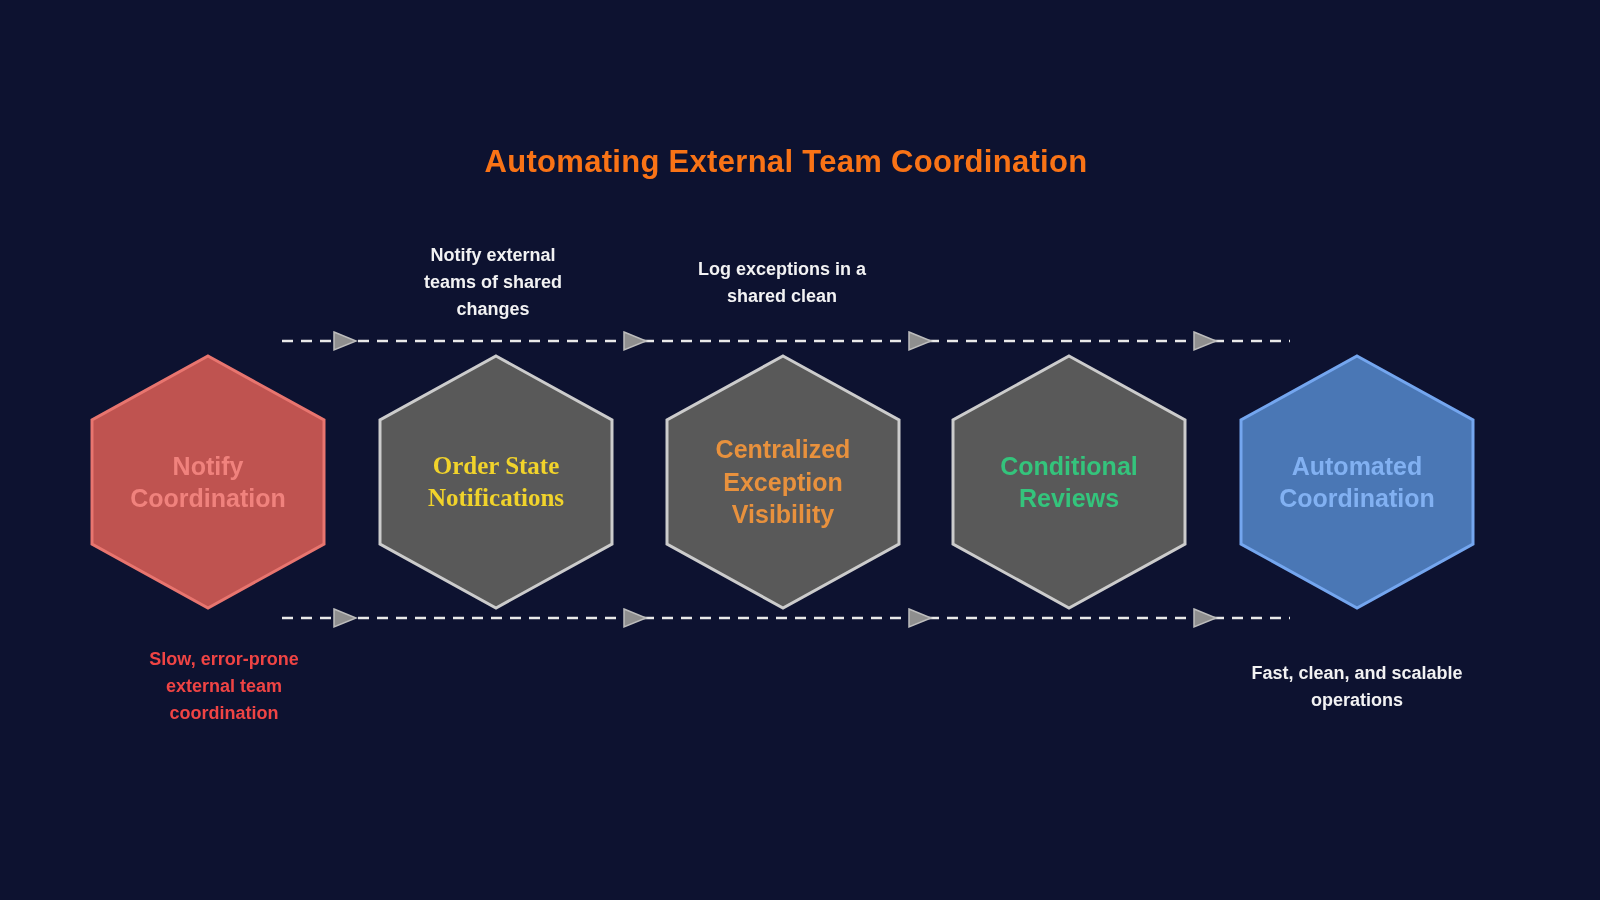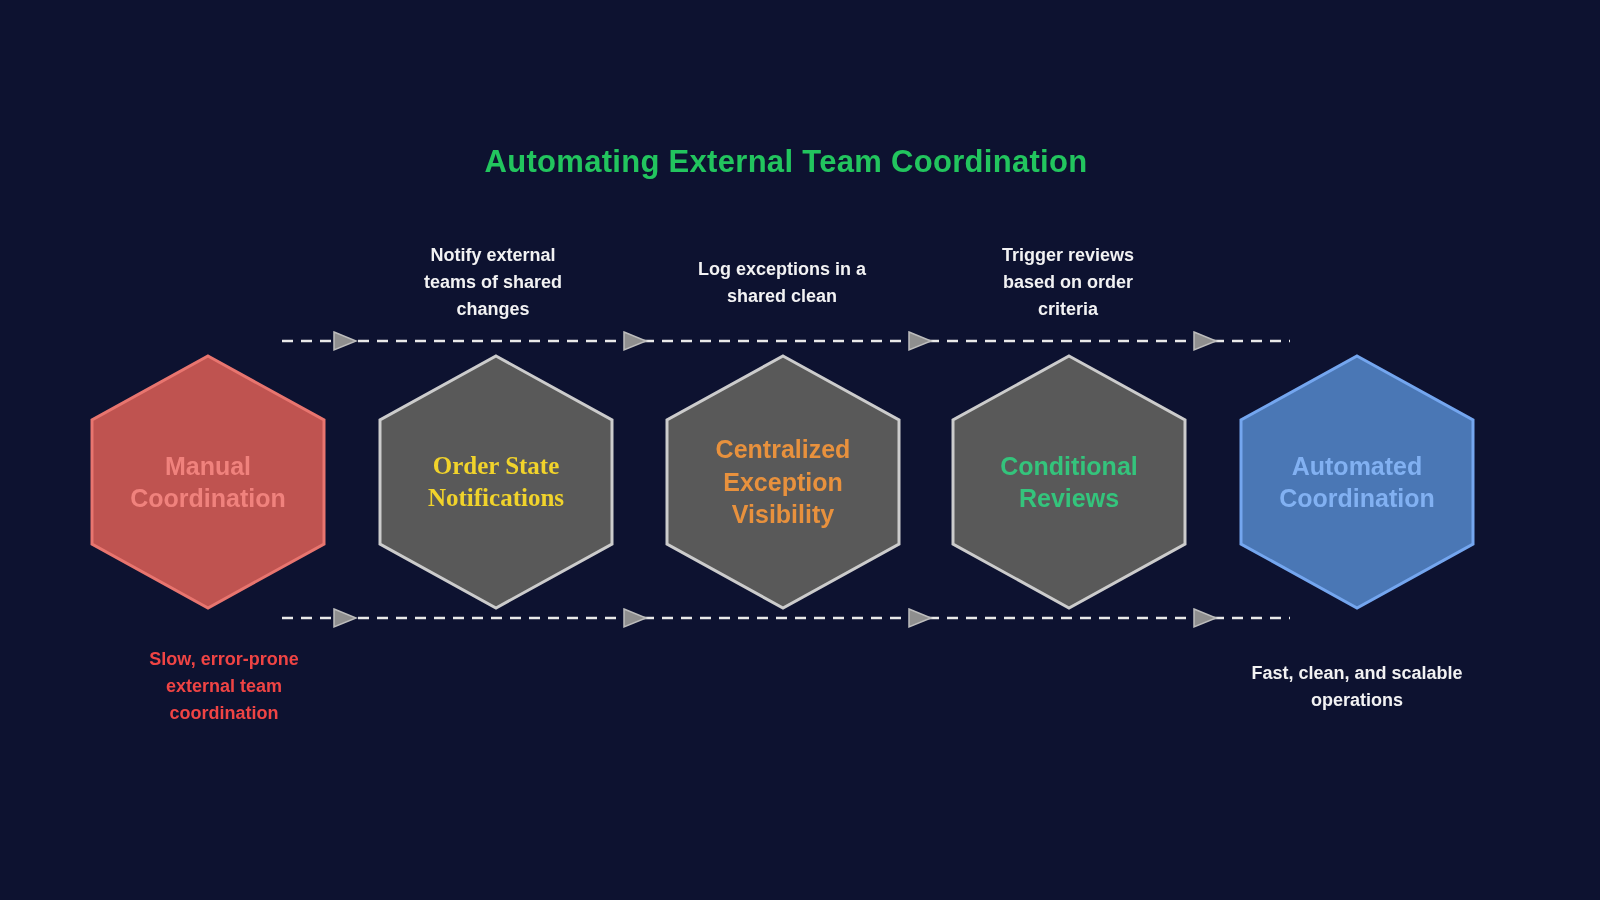--- a/index.html
+++ b/index.html
@@ -60,42 +60,42 @@
     font-size: 18px;
     line-height: 1.5;
     color: #f2f2f3;
   }
 </style>
 </head>
 <body style="background: rgb(13, 18, 48);">
 
 <div class="canvas">
 
-  <h1 class="title" style="color: #22c55e;">Automating External Team Coordination</h1>
+  <h1 class="title" style="color: #f97316;">Automating External Team Coordination</h1>
 
   <svg class="arrows" width="1600" height="900">
     <line class="dash-line" x1="282" y1="341" x2="1290" y2="341" stroke="#e9e9e9"></line>
     <line class="dash-line" x1="282" y1="618" x2="1290" y2="618" stroke="#e9e9e9"></line>
 
     <polygon class="arrow-head" points="334,332 356,341 334,350" fill="#8f8f8f" stroke="#bdbdbd"></polygon>
     <polygon class="arrow-head" points="624,332 646,341 624,350" fill="#8f8f8f" stroke="#bdbdbd"></polygon>
     <polygon class="arrow-head" points="909,332 931,341 909,350" fill="#8f8f8f" stroke="#bdbdbd"></polygon>
     <polygon class="arrow-head" points="1194,332 1216,341 1194,350" fill="#8f8f8f" stroke="#bdbdbd"></polygon>
 
     <polygon class="arrow-head" points="334,609 356,618 334,627" fill="#8f8f8f" stroke="#bdbdbd"></polygon>
     <polygon class="arrow-head" points="624,609 646,618 624,627" fill="#8f8f8f" stroke="#bdbdbd"></polygon>
     <polygon class="arrow-head" points="909,609 931,618 909,627" fill="#8f8f8f" stroke="#bdbdbd"></polygon>
     <polygon class="arrow-head" points="1194,609 1216,618 1194,627" fill="#8f8f8f" stroke="#bdbdbd"></polygon>
   </svg>
 
   <div class="stage" style="left:88px">
     <svg width="240" height="260" viewBox="0 0 240 260">
       <polygon points="120,4 236,68 236,192 120,256 4,192 4,68" stroke-width="3" fill="#bf5350" stroke="#e8756f"></polygon>
     </svg>
-    <div class="stage-label" style="color: rgb(240, 130, 125);">Manual Coordination</div>
+    <div class="stage-label" style="color: rgb(240, 130, 125);">Notify Coordination</div>
   </div>
 
   <div class="stage" style="left:376px">
     <svg width="240" height="260" viewBox="0 0 240 260">
       <polygon points="120,4 236,68 236,192 120,256 4,192 4,68" stroke-width="3" fill="#595959" stroke="#cccccc"></polygon>
     </svg>
     <div class="stage-label" style="color: rgb(241, 211, 43); font-family: Liberation Serif, serif;">Order State Notifications</div>
   </div>
 
   <div class="stage" style="left:663px">
@@ -114,18 +114,17 @@
 
   <div class="stage" style="left:1237px">
     <svg width="240" height="260" viewBox="0 0 240 260">
       <polygon points="120,4 236,68 236,192 120,256 4,192 4,68" stroke-width="3" fill="#4a77b5" stroke="#74a6ef"></polygon>
     </svg>
     <div class="stage-label" style="color: rgb(130, 177, 242);">Automated Coordination</div>
   </div>
 
   <div class="note" style="top: 242px; left: 411px; width: 164px; color: rgb(242, 242, 243);">Notify external teams of shared changes</div>
   <div class="note" style="top: 256px; left: 682px; width: 200px; color: rgb(242, 242, 243);">Log exceptions in a shared clean</div>
-  <div class="note" style="top: 242px; left: 986px; width: 164px; color: rgb(242, 242, 243);">Trigger reviews based on order criteria</div>
 
   <div class="note" style="top: 646px; left: 134px; width: 180px; color: #ef4444;">Slow, error-prone external team coordination</div>
   <div class="note" style="top: 660px; left: 1247px; width: 220px; color: rgb(242, 242, 243);">Fast, clean, and scalable operations</div>
 
 </div>
 
 </body></html>

